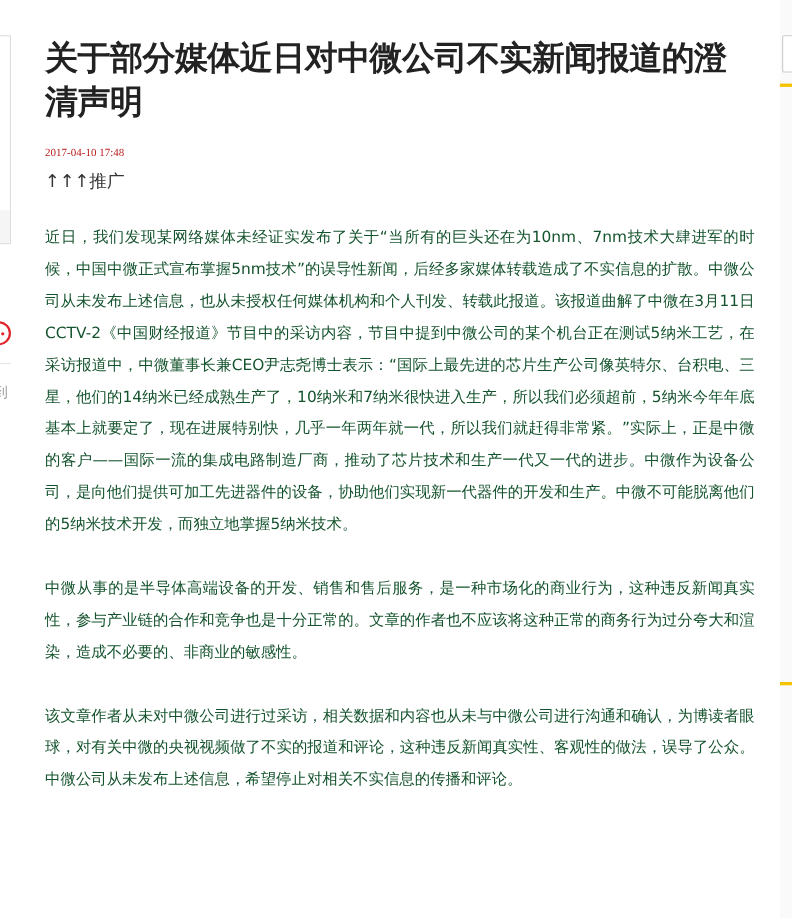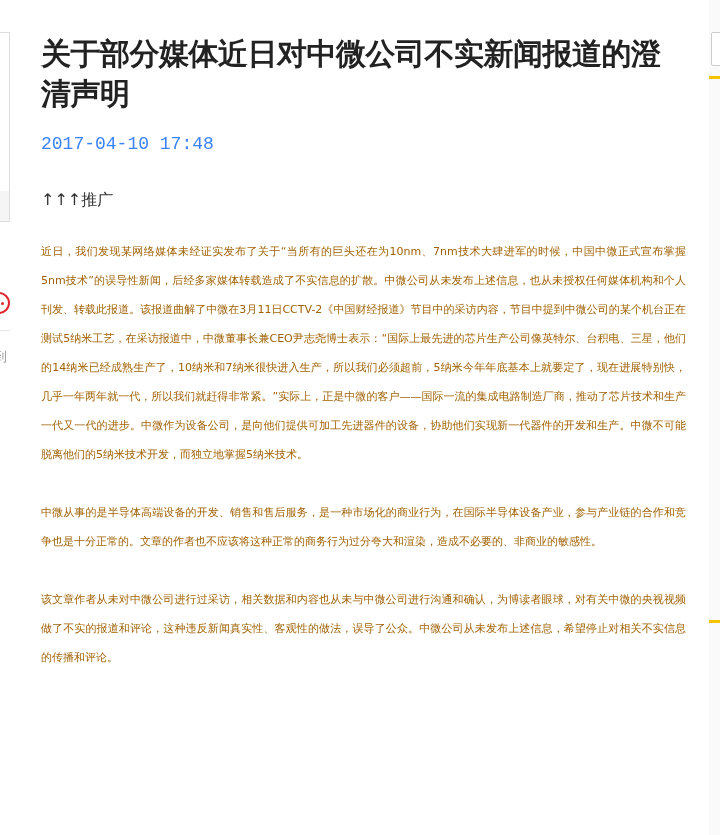--- a/index.html
+++ b/index.html
@@ -118,37 +118,37 @@
     .title {
       margin: 0;
       font-size: 30px;
       line-height: 40px;
       font-weight: bold;
       color: #222222;
       letter-spacing: -0.5px;
     }
     .meta {
       margin-top: 20px;
-      font-size: 18px;
-      color: #3b82f6;
-      font-family: Liberation Mono, monospace;
+      font-size: 10px;
+      color: #b91c1c;
+      font-family: Liberation Serif, serif;
     }
     .promo {
-      margin-top: 36px;
+      margin-top: 10px;
       font-size: 16px;
       color: #333333;
     }
     .body-text {
       margin-top: 26px;
     }
     .para {
       margin: 0 0 29px 0;
-      font-size: 11px;
+      font-size: 14px;
       line-height: 29px;
-      color: #a16207;
+      color: #14532d;
       text-align: justify;
     }
   </style>
 </head>
 <body>
 
 <div class="left-rail">
   <div class="left-box">
     <div class="left-box-bottom"></div>
   </div>
@@ -162,16 +162,16 @@
   <div class="right-accent a1"></div>
   <div class="right-accent a2"></div>
 </div>
 
 <div class="article">
   <h1 class="title">关于部分媒体近日对中微公司不实新闻报道的澄清声明</h1>
   <div class="meta">2017-04-10 17:48</div>
   <div class="promo">↑↑↑推广</div>
   <div class="body-text">
     <p class="para">近日，我们发现某网络媒体未经证实发布了关于“当所有的巨头还在为10nm、7nm技术大肆进军的时候，中国中微正式宣布掌握5nm技术”的误导性新闻，后经多家媒体转载造成了不实信息的扩散。中微公司从未发布上述信息，也从未授权任何媒体机构和个人刊发、转载此报道。该报道曲解了中微在3月11日CCTV-2《中国财经报道》节目中的采访内容，节目中提到中微公司的某个机台正在测试5纳米工艺，在采访报道中，中微董事长兼CEO尹志尧博士表示：“国际上最先进的芯片生产公司像英特尔、台积电、三星，他们的14纳米已经成熟生产了，10纳米和7纳米很快进入生产，所以我们必须超前，5纳米今年年底基本上就要定了，现在进展特别快，几乎一年两年就一代，所以我们就赶得非常紧。”实际上，正是中微的客户——国际一流的集成电路制造厂商，推动了芯片技术和生产一代又一代的进步。中微作为设备公司，是向他们提供可加工先进器件的设备，协助他们实现新一代器件的开发和生产。中微不可能脱离他们的5纳米技术开发，而独立地掌握5纳米技术。</p>
-    <p class="para">中微从事的是半导体高端设备的开发、销售和售后服务，是一种市场化的商业行为，在国际半导体设备产业，参与产业链的合作和竞争也是十分正常的。文章的作者也不应该将这种正常的商务行为过分夸大和渲染，造成不必要的、非商业的敏感性。</p>
+    <p class="para">中微从事的是半导体高端设备的开发、销售和售后服务，是一种市场化的商业行为，这种违反新闻真实性，参与产业链的合作和竞争也是十分正常的。文章的作者也不应该将这种正常的商务行为过分夸大和渲染，造成不必要的、非商业的敏感性。</p>
     <p class="para">该文章作者从未对中微公司进行过采访，相关数据和内容也从未与中微公司进行沟通和确认，为博读者眼球，对有关中微的央视视频做了不实的报道和评论，这种违反新闻真实性、客观性的做法，误导了公众。中微公司从未发布上述信息，希望停止对相关不实信息的传播和评论。</p>
   </div>
 </div>
 
 </body></html>

